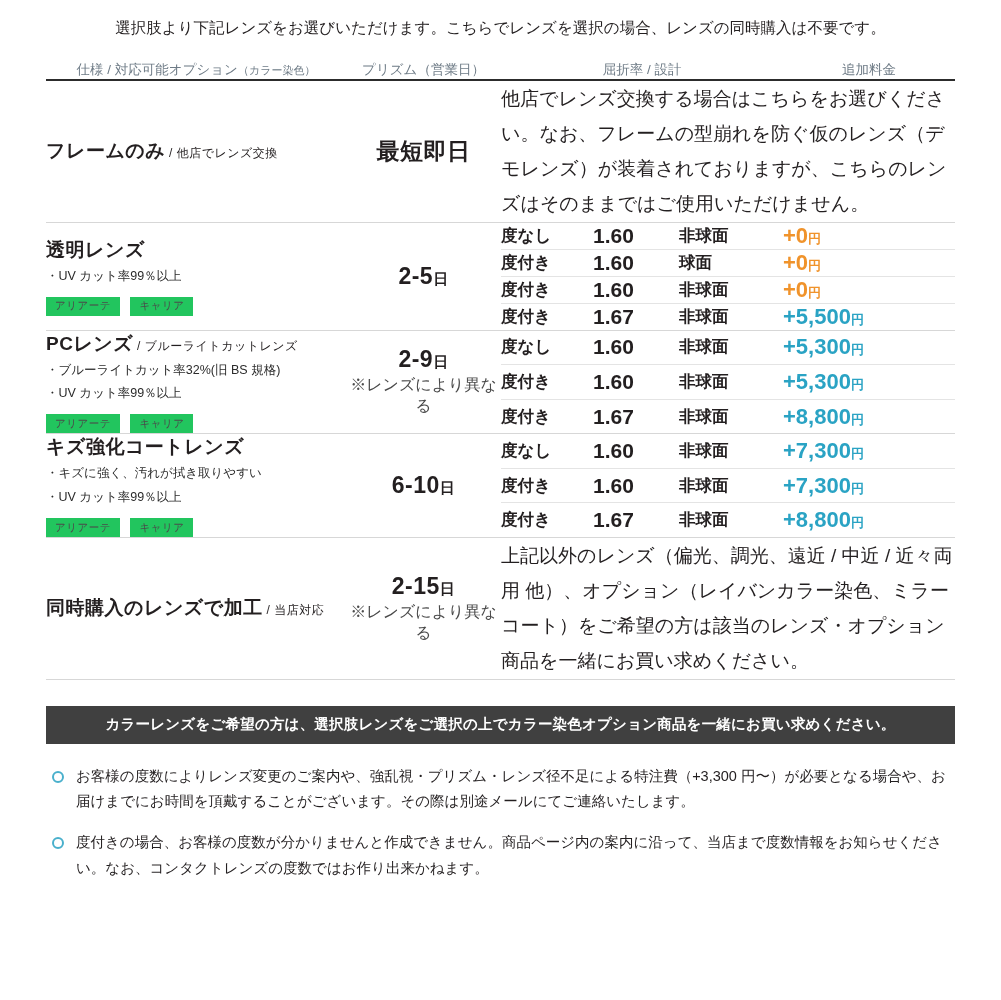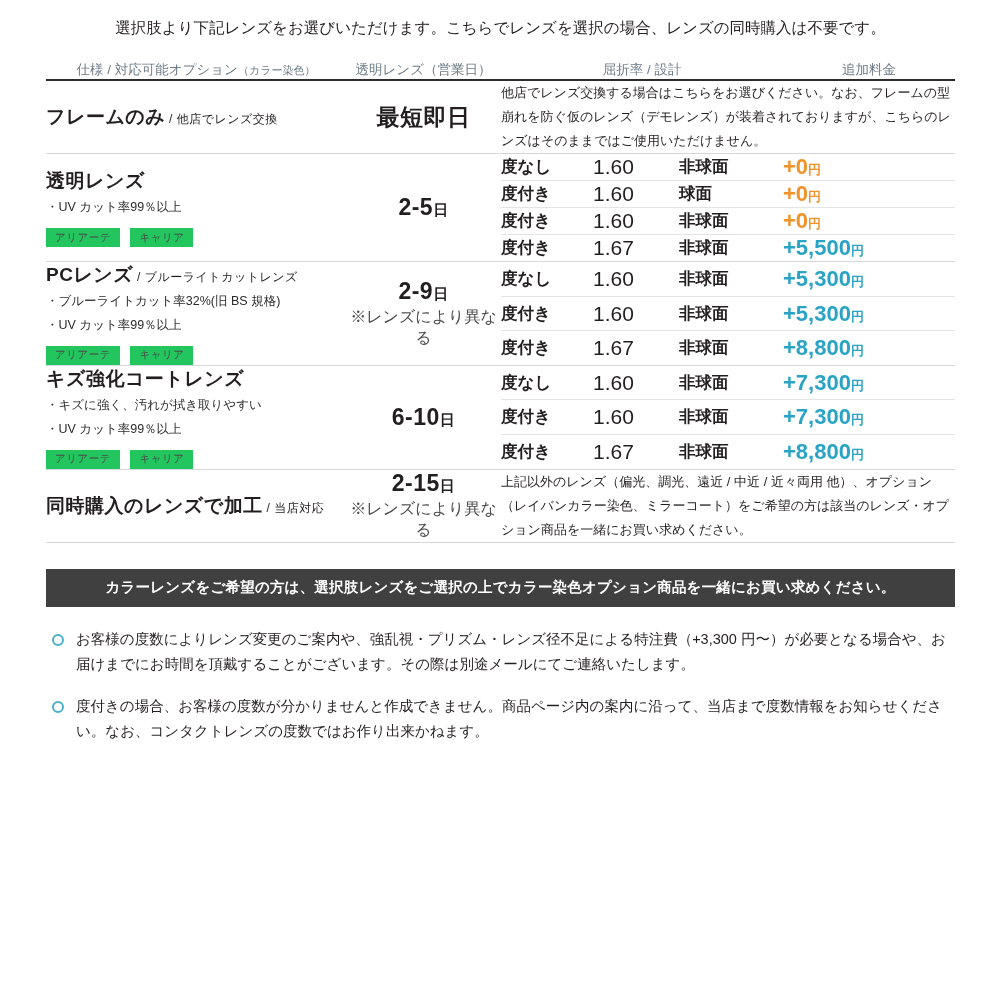--- a/index.html
+++ b/index.html
@@ -70,28 +70,28 @@
     padding:2.5px 9px;
     margin-right:6px;
     letter-spacing:0.5px;
   }
   .ship{
     font-size:23px;font-weight:bold;text-align:center;letter-spacing:0.5px;
   }
   .ship .unit{font-size:15px;}
   .ship .note{display:block;font-size:16px;font-weight:normal;color:#4a4a4a;margin-top:2px;letter-spacing:0;}
   .deg{font-size:16.5px;font-weight:bold;padding-left:8px;}
-  .idx{font-size:21px;font-weight:normal;}
+  .idx{font-size:21px;font-weight:bold;}
   .des{font-size:16.5px;font-weight:bold;}
   .price{font-size:22px;font-weight:bold;white-space:nowrap;}
   .price .yen{font-size:13px;}
   .price.free{color:#f0932b;}
   .price.paid{color:#2aa3c4;}
   .desc-cell{
-    font-size:13px;line-height:1.85;color:#231f20;padding:16px 30px 16px 0;
+    font-size:19px;line-height:1.85;color:#231f20;padding:16px 30px 16px 0;
   }
   .rowpad{padding:9px 0;}
 
   
   .banner{
     margin-top:26px;
     background:#404040;
     color:#ffffff;
     text-align:center;
     font-size:14.5px;
@@ -124,21 +124,21 @@
         <col class="c-idx">
         <col class="c-des">
         <col class="c-price">
     </colgroup>
 
     <tbody>
         <tr class="hdr sep-strong">
       <td>
         <span>仕様 / 対応可能オプション</span><span class="small">（カラー染色）</span>
       </td>
-      <td>透明レンズ（営業日）</td>
+      <td>プリズム（営業日）</td>
       <td colspan="3">屈折率 / 設計</td>
       <td>追加料金</td>
     </tr>
 
     <tr class="sep-light">
       <td class="rowpad">
         <div class="lens-name">
           <span>フレームのみ</span><span class="sub"> / 他店でレンズ交換</span>
         </div>
       </td>

